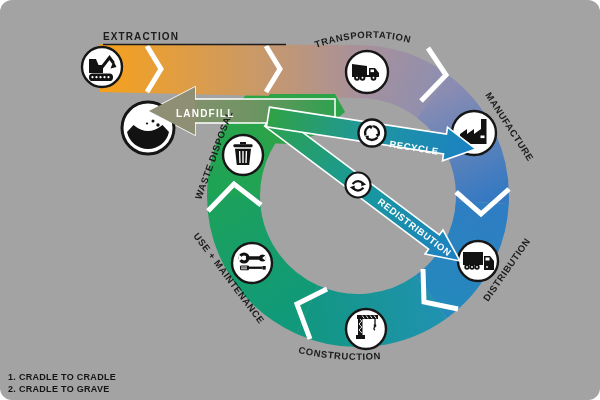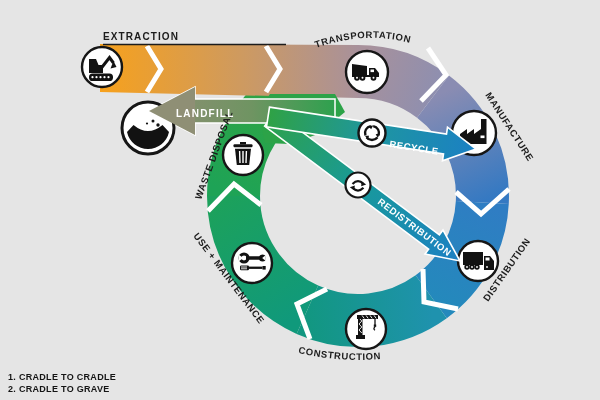--- a/index.html
+++ b/index.html
@@ -1,17 +1,17 @@
 <!DOCTYPE html>
 <html><head>
 <meta charset="utf-8">
 <style>
   html,body{margin:0;padding:0;background:#fff;}
-  .shot{position:relative;width:600px;height:400px;background:#e5e5e5;overflow:hidden;
-        font-family:"Liberation Sans",sans-serif;}
+  .shot{position:relative;width:600px;height:400px;background:#a3a3a3;overflow:hidden;
+        font-family:"Liberation Sans",sans-serif;border-radius:12px;}
   svg text{font-family:"Liberation Sans",sans-serif;}
   .lbl{font-weight:bold;font-size:10px;letter-spacing:1.1px;fill:#1c1c1c;}
   .lbl-sm{font-weight:bold;font-size:9.5px;letter-spacing:0.6px;fill:#1c1c1c;}
   .wlbl{font-weight:bold;font-size:10px;letter-spacing:1.2px;fill:#ffffff;}
   .wlbl-sm{font-weight:bold;font-size:9.5px;letter-spacing:0.6px;fill:#ffffff;}
   .foot{font-weight:bold;font-size:9px;letter-spacing:0.3px;fill:#141414;}
   .icon{fill:#121212;}
   .iring{fill:#ffffff;stroke:#161616;}
 </style>
 </head>

